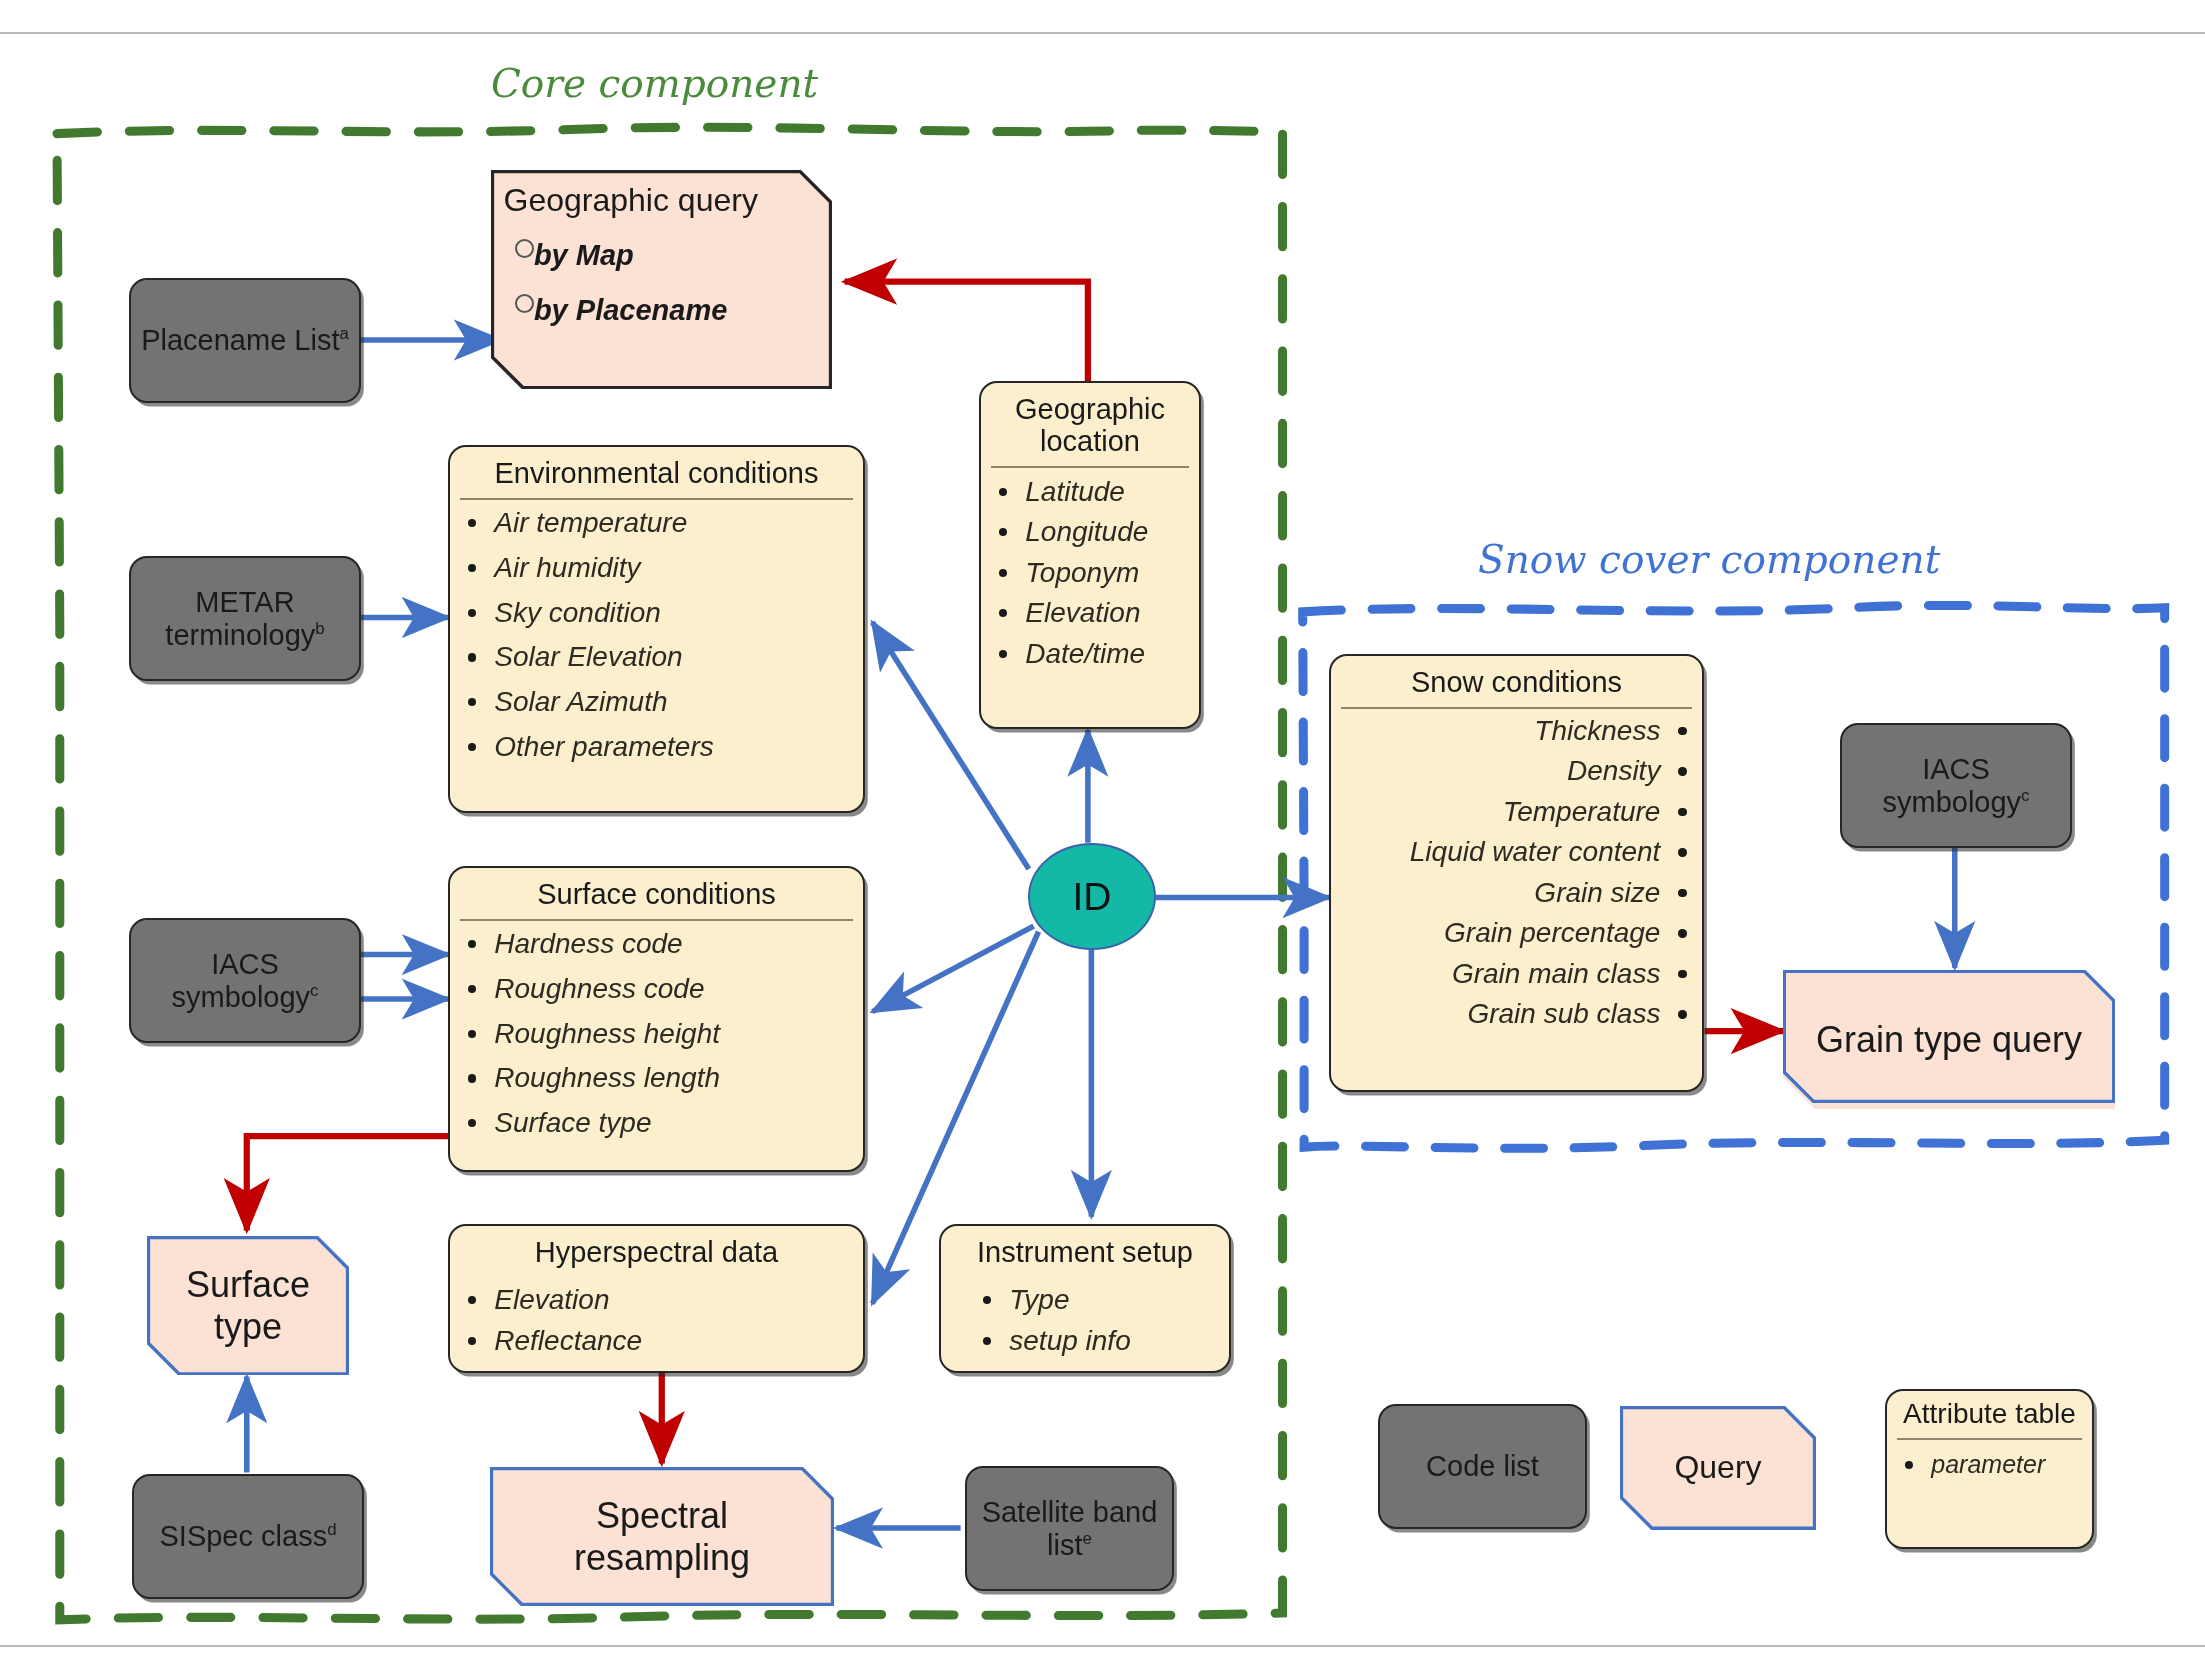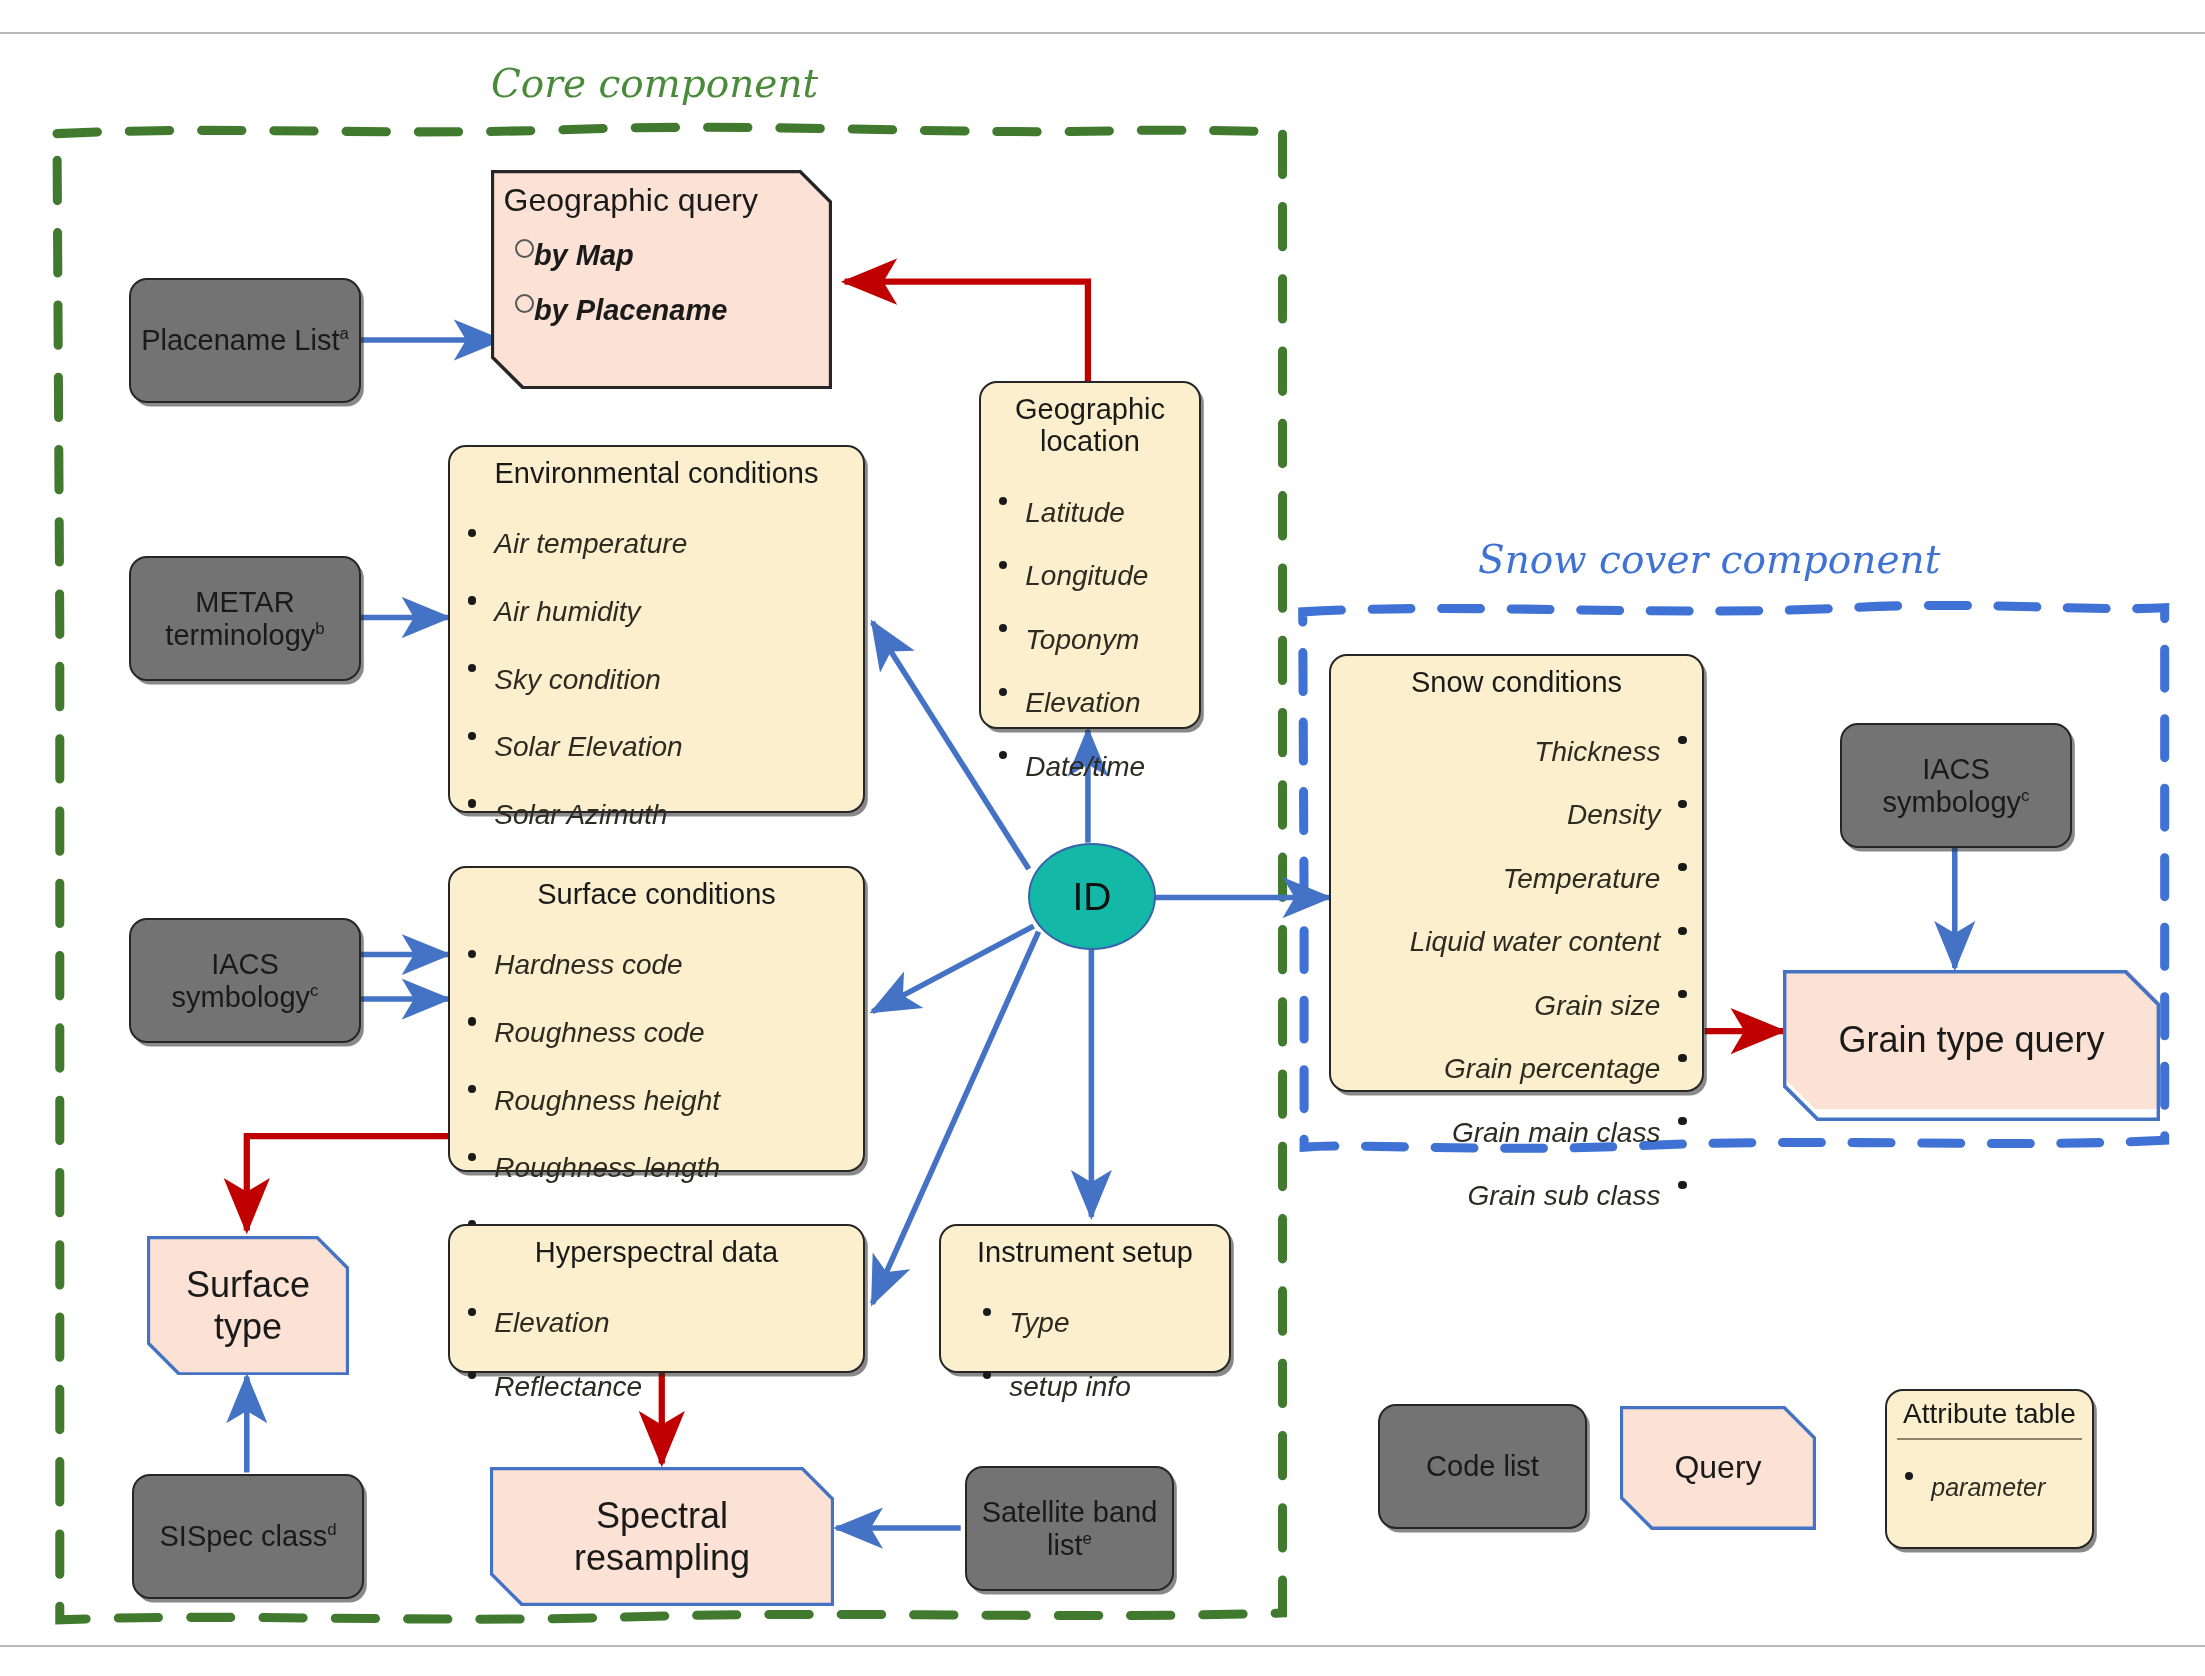--- a/index.html
+++ b/index.html
@@ -32,21 +32,21 @@
   .rbox.codelist .ttl{padding:0 5.6px;}
 
   .divline{height:2.1px;background:#8d8469;margin:1.4px 9.7px 0 9.7px;}
 
   ul.attrs{list-style:none;margin:0;padding:9.7px 12.5px 7px 18px;}
   ul.attrs li{
     font-style:italic;font-size:28px;color:#2d2a22;line-height:1.0;
     margin:0 0 16.7px 0;display:flex;align-items:center;gap:18px;
   }
   ul.attrs li .bl{width:8.3px;height:8.3px;border-radius:50%;background:#1a1a1a;flex:0 0 8.3px;}
-  ul.attrs li .tx{white-space:nowrap;margin-top:23px;}
+  ul.attrs li .tx{white-space:nowrap;}
   ul.attrs.tight li{margin-bottom:12.5px;}
   
   ul.attrs.rightal{padding:8.3px 15.3px 7px 11px;}
   ul.attrs.rightal li{justify-content:flex-end;}
   ul.attrs.rightal li .tx{order:1;text-align:right;}
   ul.attrs.rightal li .bl{order:2;}
 
   
   .qshape{position:absolute;}
   .qshape .fill{
@@ -307,21 +307,21 @@
         </li>
     </ul>
   </div>
 
   <div class="node rbox green codelist" style="left:1840px;top:723px;width:232px;height:125px;">
     <div class="ttl">
       <span>IACS symbology</span><sup>c</sup>
     </div>
   </div>
 
-  <div class="qshape" style="left:1783px;top:970px;width:332px;height:139px;padding-left:45px;">
+  <div class="qshape" style="left:1783px;top:970px;width:332px;height:139px;">
     <div class="fill"></div>
     <svg class="strokeSvg" viewBox="0 0 500 200" preserveAspectRatio="none">
       <path d="M2,2 L454,2 L498,46 L498,198 L46,198 L2,154 Z" fill="none" stroke="#4472c4" stroke-width="5"></path>
     </svg>
     <div class="content">
       <div class="qbig">Grain type query</div>
     </div>
   </div>
 
   <div class="qshape" style="left:147px;top:1236px;width:202px;height:139px;">

